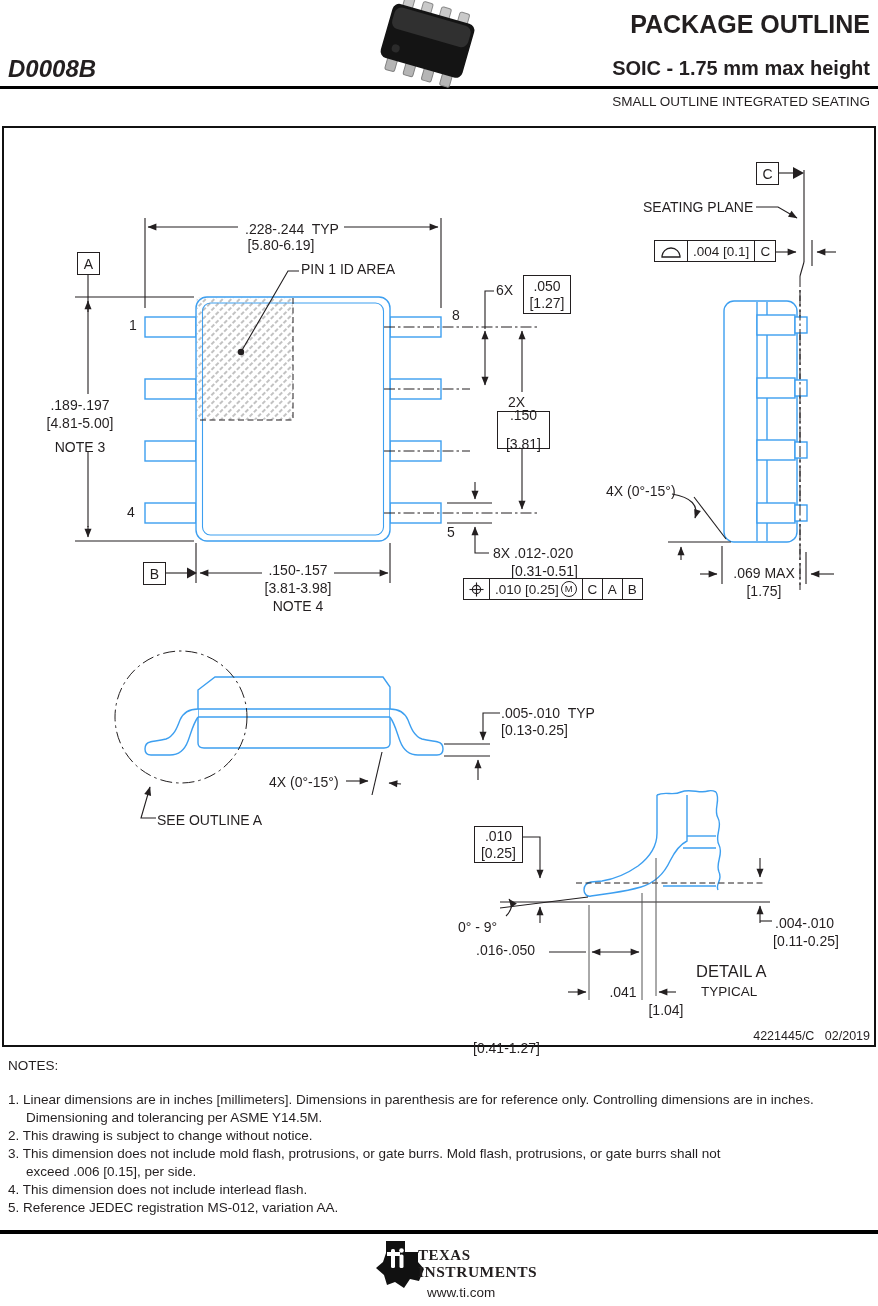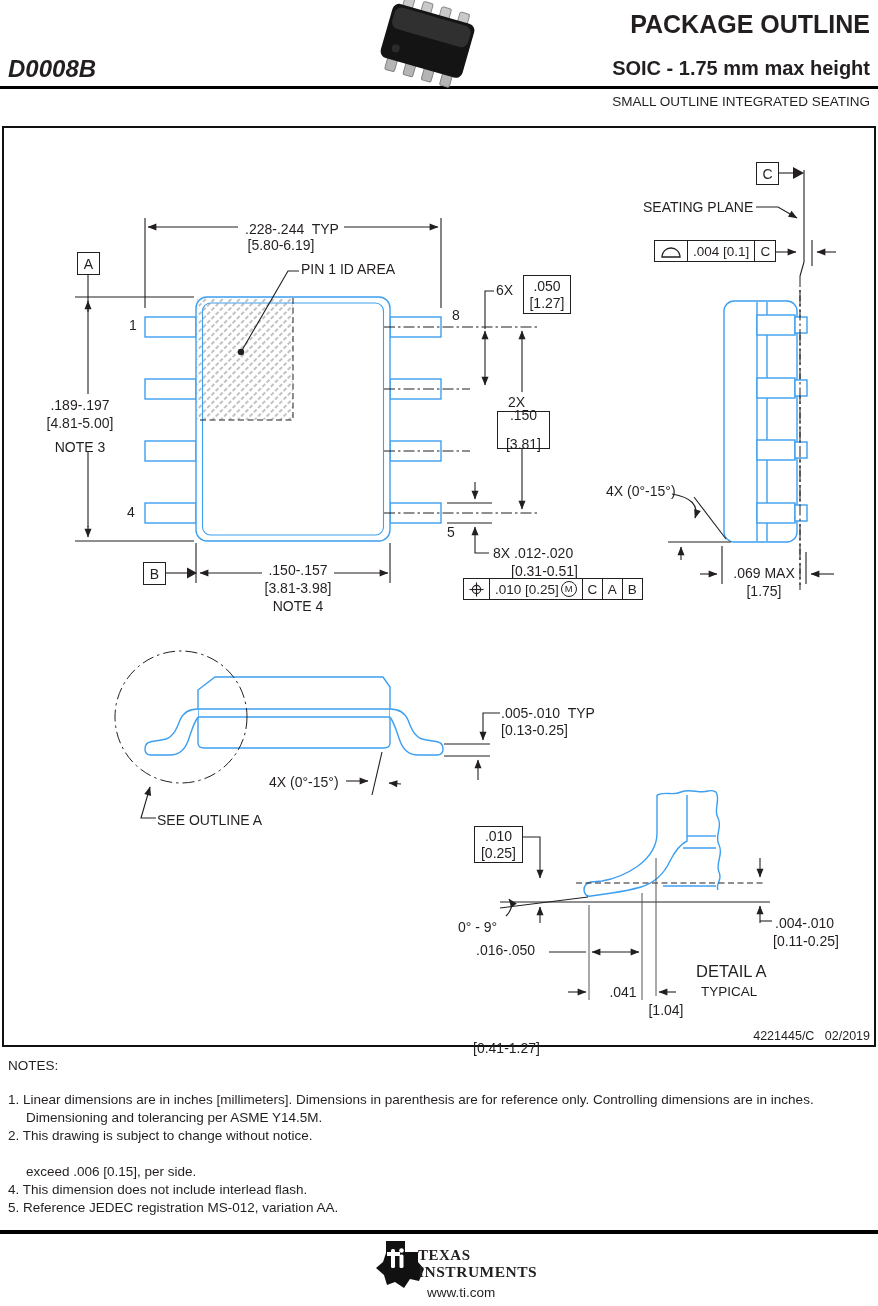--- a/index.html
+++ b/index.html
@@ -308,20 +308,21 @@
   <div class="lbl" style="left:773px;top:933px;">[0.11-0.25]</div>
   <div class="lbl" style="left:696px;top:962px;font-size:16.5px;">DETAIL A</div>
   <div class="lbl" style="left:701px;top:984px;font-size:13.5px;">TYPICAL</div>
 
   <div class="lbl r" style="right:8px;left:auto;top:1029px;font-size:12.5px;">4221445/C   02/2019</div>
 
   <div class="note" style="left:8px;top:1058px;">NOTES:</div>
   <div class="note" style="left:8px;top:1092px;">1. Linear dimensions are in inches [millimeters]. Dimensions in parenthesis are for reference only. Controlling dimensions are in inches.</div>
   <div class="note" style="left:26px;top:1110px;">Dimensioning and tolerancing per ASME Y14.5M.</div>
   <div class="note" style="left:8px;top:1128px;">2. This drawing is subject to change without notice.</div>
+  <div class="note" style="left:8px;top:1146px;">3. This dimension does not include mold flash, protrusions, or gate burrs. Mold flash, protrusions, or gate burrs shall not</div>
   <div class="note" style="left:26px;top:1164px;">exceed .006 [0.15], per side.</div>
   <div class="note" style="left:8px;top:1182px;">4. This dimension does not include interlead flash.</div>
   <div class="note" style="left:8px;top:1200px;">5. Reference JEDEC registration MS-012, variation AA.</div>
 
   <div class="rule" style="top:1230px;height:4px;"></div>
   <div class="serifbrand" style="left:418px;top:1247px;font-size:15px;">TEXAS</div>
   <div class="serifbrand" style="left:418px;top:1263px;font-size:15.5px;">INSTRUMENTS</div>
   <div class="lbl" style="left:427px;top:1285px;font-size:13.5px;">www.ti.com</div>
 
 </div>

